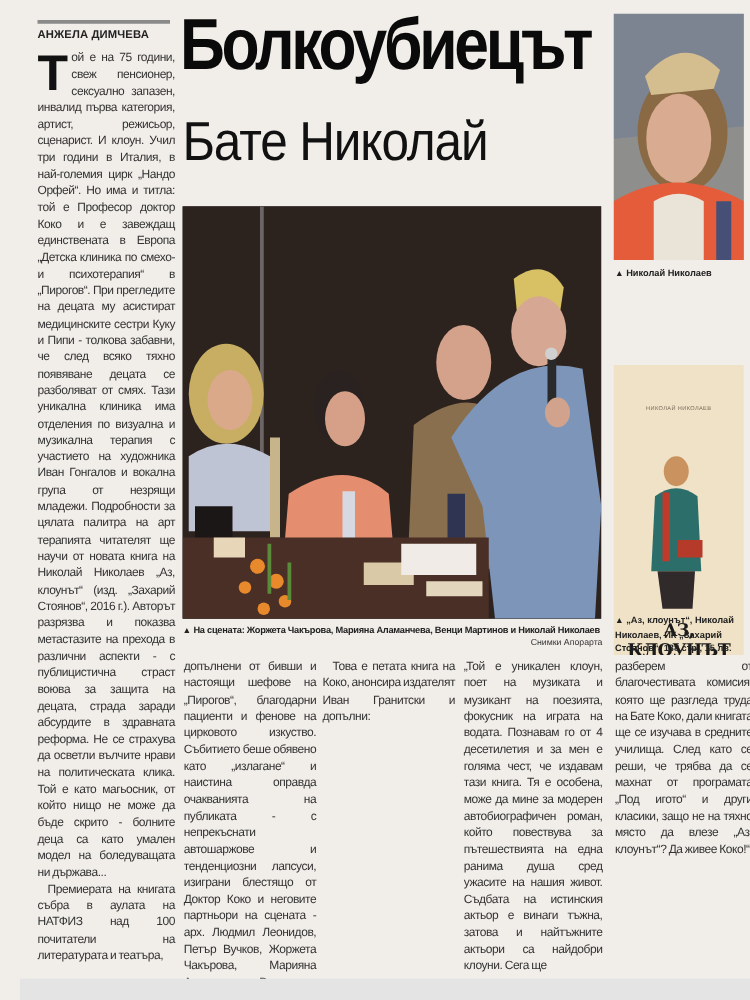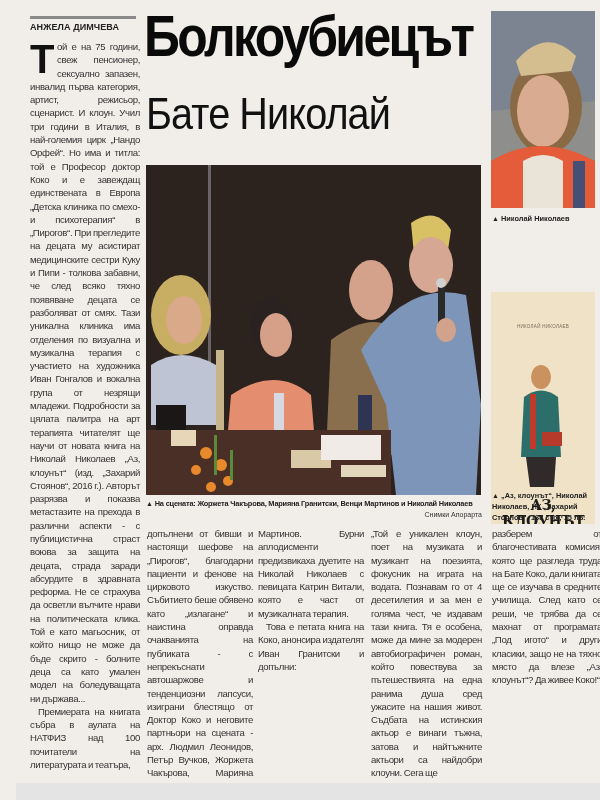--- a/index.html
+++ b/index.html
@@ -154,29 +154,28 @@
           <circle cx="82" cy="316" r="5"></circle>
         <circle cx="65" cy="322" r="5"></circle>
       </g>
       <g fill="#5b8a3a">
         <rect x="68" y="270" width="3" height="40"></rect>
         <rect x="84" y="285" width="3" height="30"></rect>
       </g>
     </svg>
   </div>
   <div class="caption">
-    <span class="tri">▲</span><span>На сцената: Жоржета Чакърова, Марияна Гранитски, Венци Мартинов и Николай Николаев</span>
+    <span class="tri">▲</span><span>На сцената: Жоржета Чакърова, Марияна Аламанчева, Венци Мартинов и Николай Николаев</span>
   </div>
   <div class="credit">Снимки Апорарта</div>
 
   <div class="col" style="left:131px; top:527px; width:106px;">
     <p class="first">допълнени от бивши и настоящи шефове на „Пирогов“, благодарни пациенти и фенове на цирковото изкуство. Събитието беше обявено като „излагане“ и наистина оправда очакванията на публиката - с непрекъснати автошаржове и тенденциозни лапсуси, изиграни блестящо от Доктор Коко и неговите партньори на сцената - арх. Людмил Леонидов, Петър Вучков, Жоржета Чакърова, Марияна Аламанчева и Венци</p>
   </div>
   <div class="col" style="left:242px; top:527px; width:106px;">
-    <p class="first">Мартинов. Бурни аплодисменти предизвикаха дуетите на Николай Николаев с певицата Катрин Витали, която е част от музикалната терапия.</p>
     <p>Това е петата книга на Коко, анонсира издателят Иван Гранитски и допълни:</p>
   </div>
   <div class="col" style="left:355px; top:527px; width:111px;">
     <p class="first">„Той е уникален клоун, поет на музиката и музикант на поезията, фокусник на играта на водата. Познавам го от 4 десетилетия и за мен е голяма чест, че издавам тази книга. Тя е особена, може да мине за модерен автобиографичен роман, който повествува за пътешествията на една ранима душа сред ужасите на нашия живот. Съдбата на истинския актьор е винаги тъжна, затова и найтъжните актьори са найдобри клоуни. Сега ще</p>
   </div>
 
   <div class="portrait">
     <svg width="104" height="197" viewBox="0 0 104 197">
       <rect width="104" height="197" fill="#8e8f8c"></rect>
       <path d="M0 0 L104 0 L104 90 L0 100 Z" fill="#7d8491"></path>

